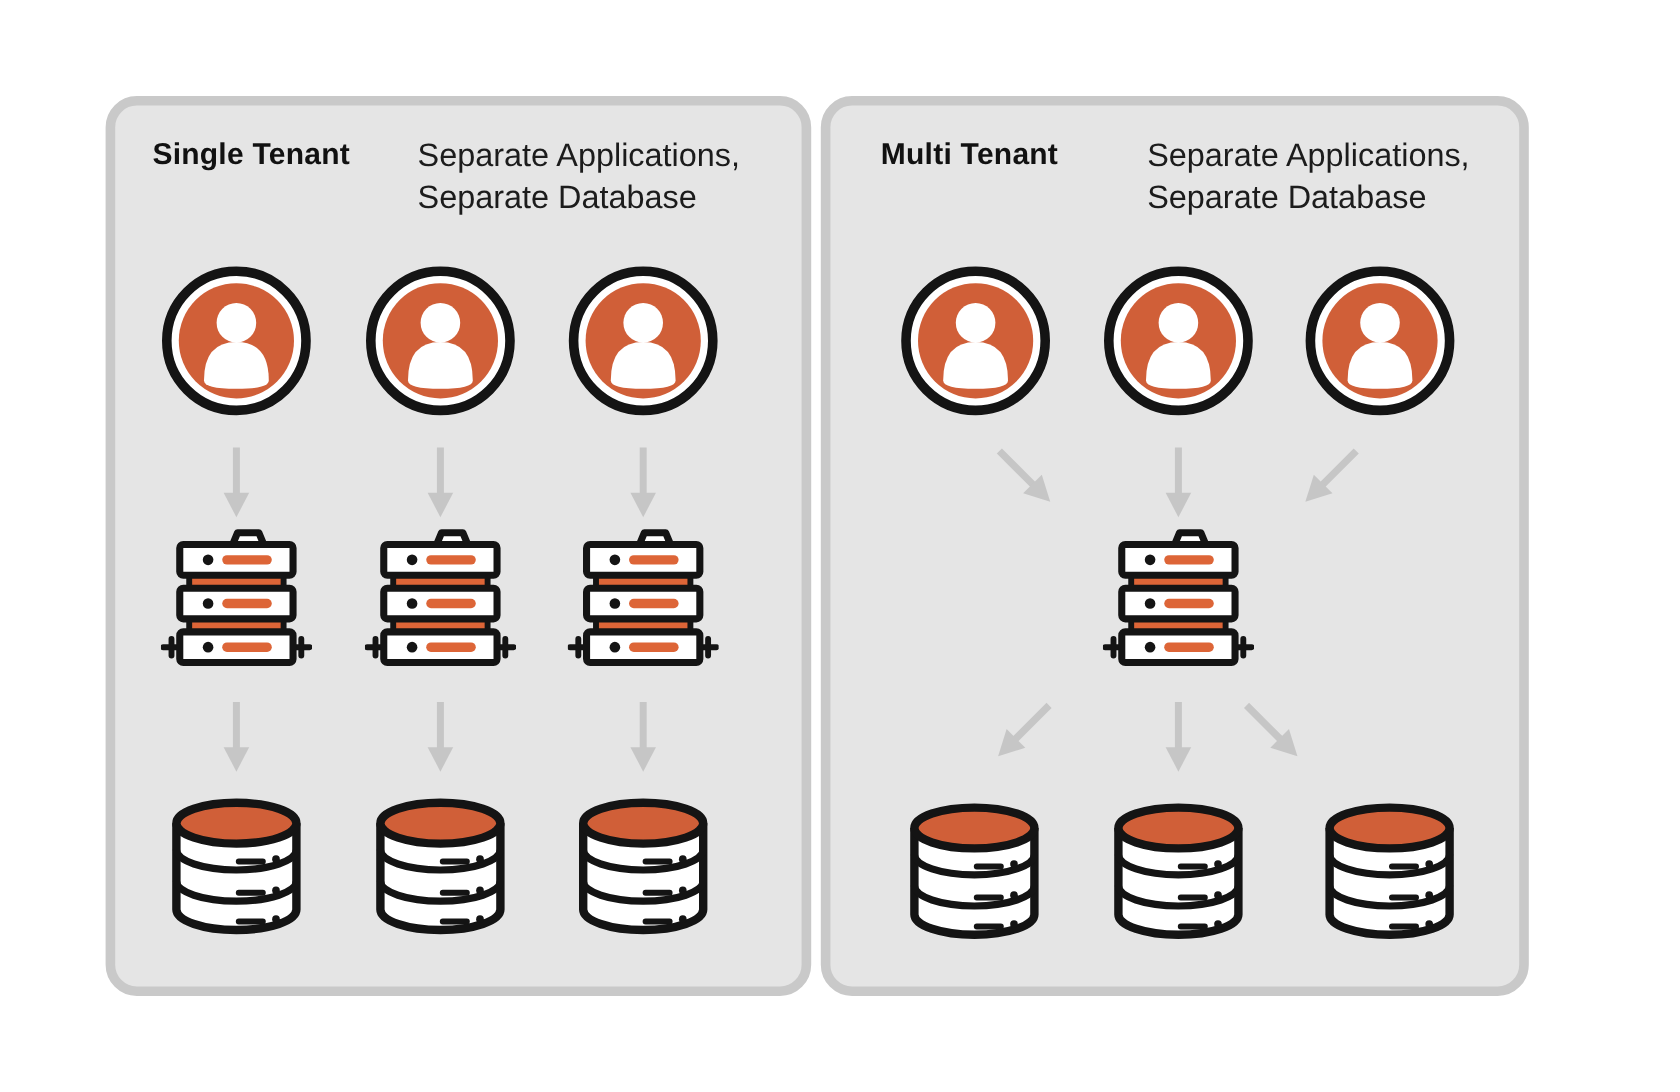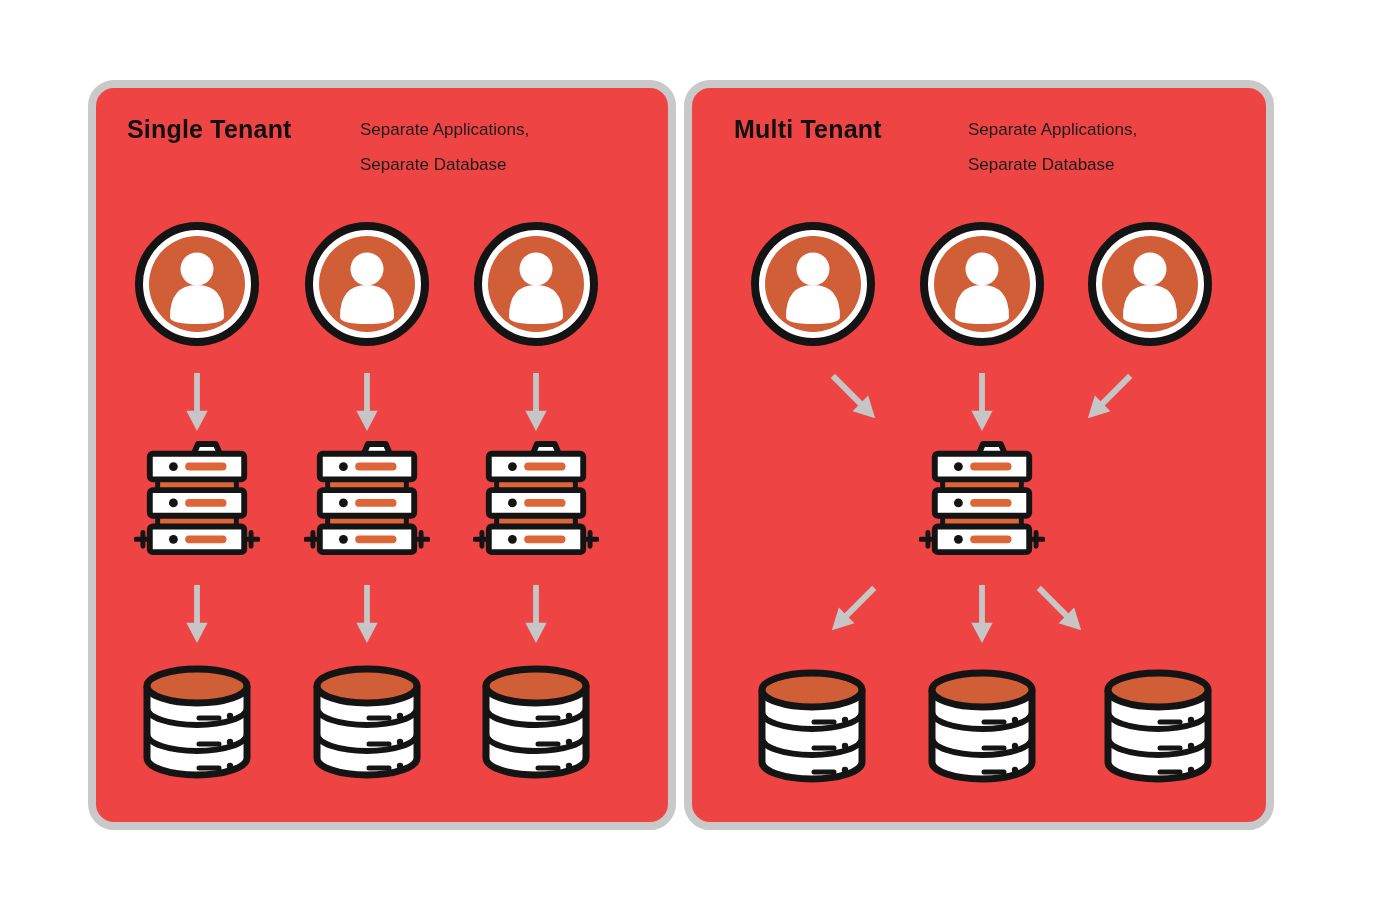--- a/index.html
+++ b/index.html
@@ -2,29 +2,29 @@
 <html style="--orange: #d05f38; --orange2: #dd6537; --outline: #141414; --ink: #111111; --panel-border: #c9c9c9; --arrow: #c6c6c6; --bg: #ffffff;"><head>
 <meta charset="utf-8">
 <style>
   html,body{margin:0;padding:0;background:#ffffff;}
   .canvas{
     position:relative;width:1400px;height:910px;overflow:hidden;background:#ffffff;
     font-family:"Liberation Sans","DejaVu Sans",sans-serif;
   }
   .panel{
     position:absolute;top:80px;width:572px;height:734px;
-    background:#ef4444;border:8px solid var(--panel-border,#c9c9c9);border-radius:26px;
+    background:#e5e5e5;border:8px solid var(--panel-border,#c9c9c9);border-radius:26px;
   }
   .panel-title{
     position:absolute;font-size:25px;font-weight:bold;color:var(--ink,#111111);
     line-height:34px;white-space:nowrap;letter-spacing:.2px;
   }
   .panel-subtitle{
-    position:absolute;font-size:17px;font-weight:400;color:#1c1c1c;
-    line-height:35px;white-space:nowrap;margin-left:12px;
+    position:absolute;font-size:27px;font-weight:400;color:#1c1c1c;
+    line-height:35px;white-space:nowrap;
   }
   .icon{position:absolute;line-height:0;}
   .icon svg{display:block;}
   .rot-l{transform:rotate(45deg);}   
   .rot-r{transform:rotate(-45deg);}  
 </style>
 </head>
 <body>
 
 <svg width="0" height="0" style="position:absolute" aria-hidden="true">

